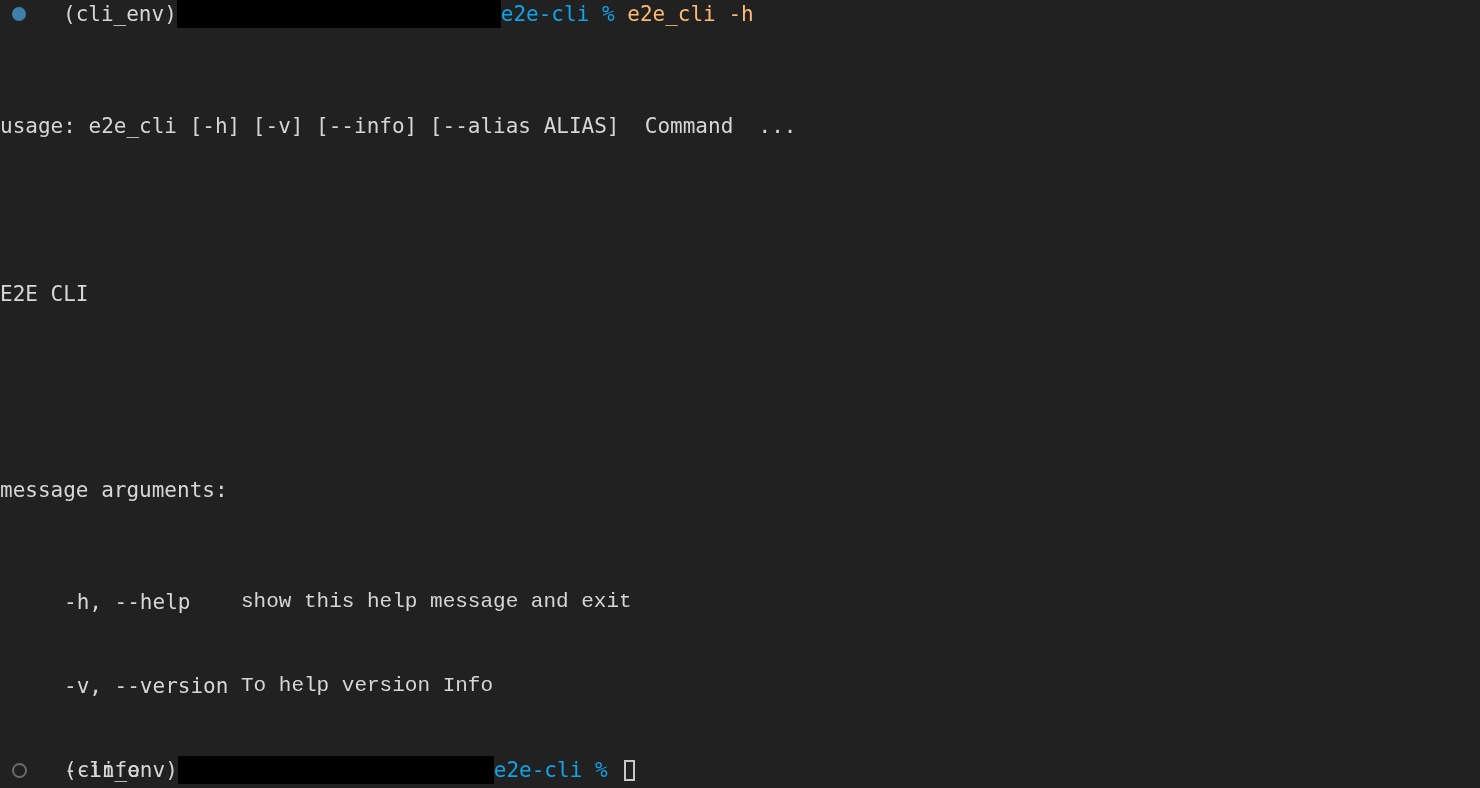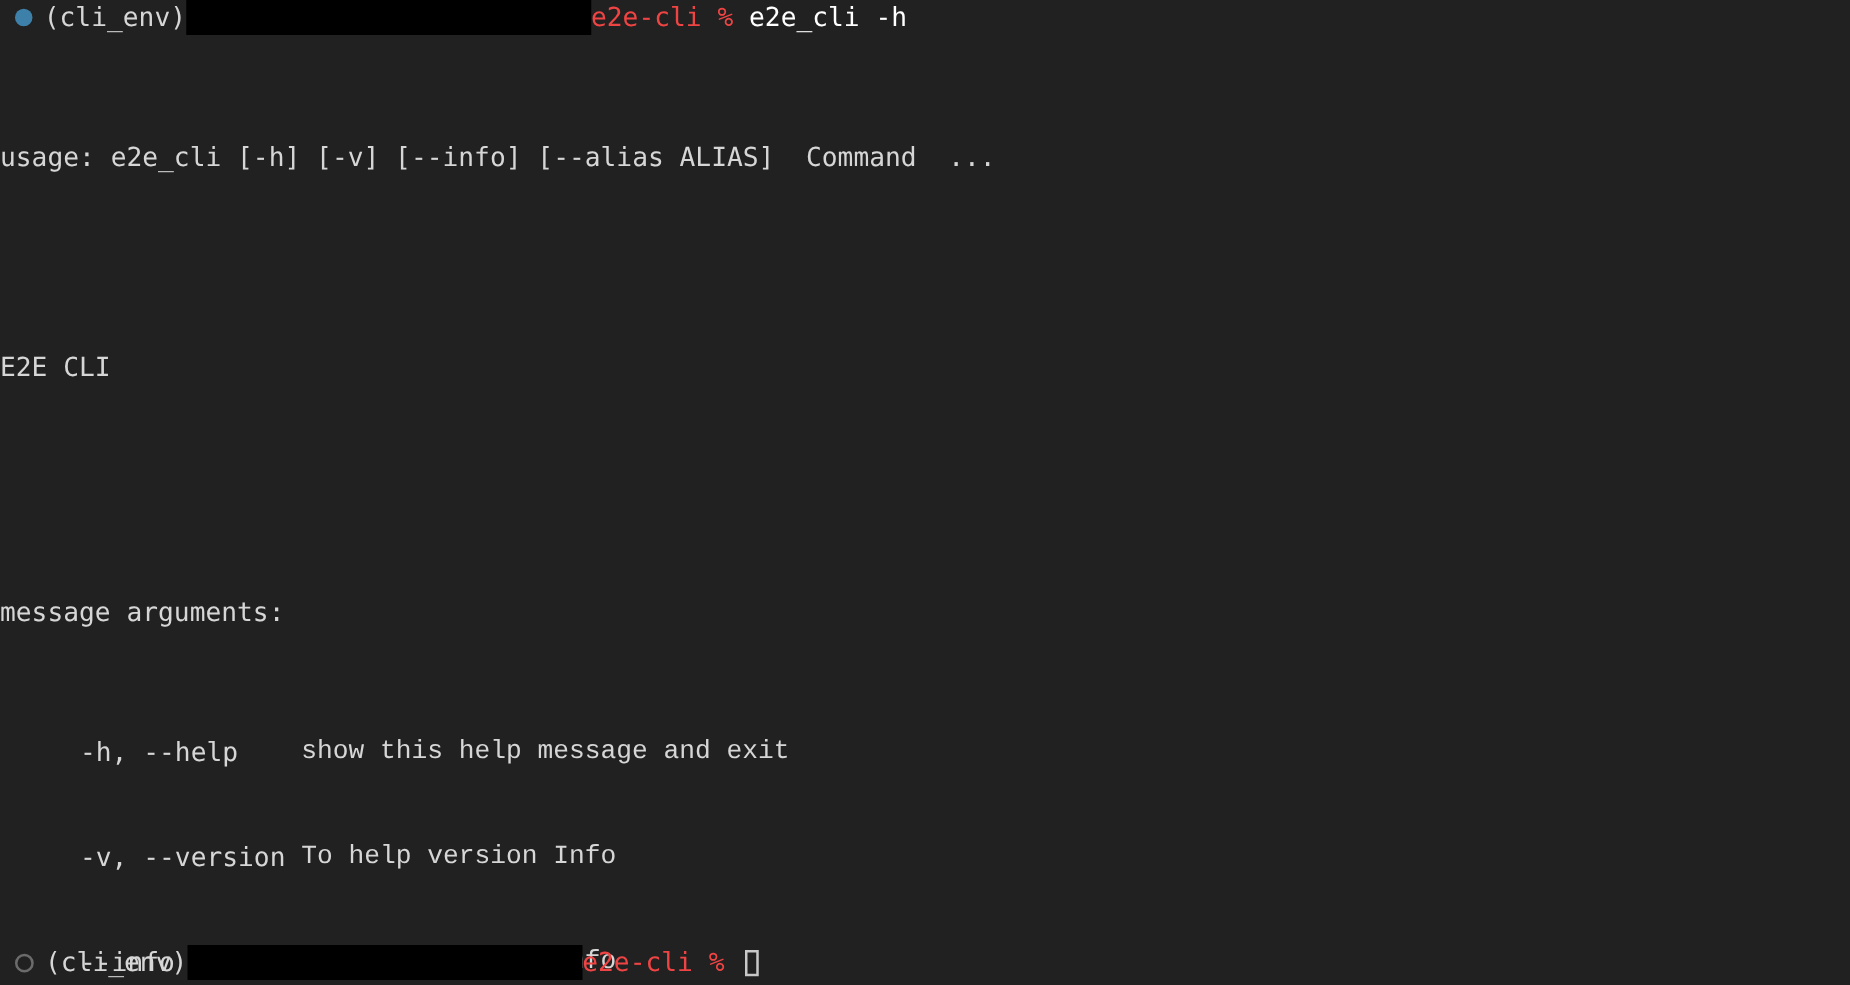--- a/index.html
+++ b/index.html
@@ -54,38 +54,39 @@
   .status-dot.hollow {
     background: transparent;
     border: 2.5px solid #6b6b6b;
     width: 11px;
     height: 11px;
   }
 
   .prompt-env {
     color: #d6d6d6;
     flex: 0 0 auto;
+    margin-left: 28px;
   }
 
   .redacted {
     display: inline-block;
     background: #000000;
     flex: 0 0 auto;
     height: 28px;
   }
   .prompt-line.top    .redacted { width: 324px; }
   .prompt-line.bottom .redacted { width: 316px; }
 
   .prompt-host {
-    color: #ef4444;
+    color: #0ea5e9;
     flex: 0 0 auto;
   }
 
   .prompt-cmd {
-    color: #ffffff;
+    color: #fdba74;
     flex: 0 0 auto;
   }
 
   .cursor {
     display: inline-block;
     width: 11px;
     height: 21px;
     border: 2px solid #c8c8c8;
     box-sizing: border-box;
     margin-left: 4px;

